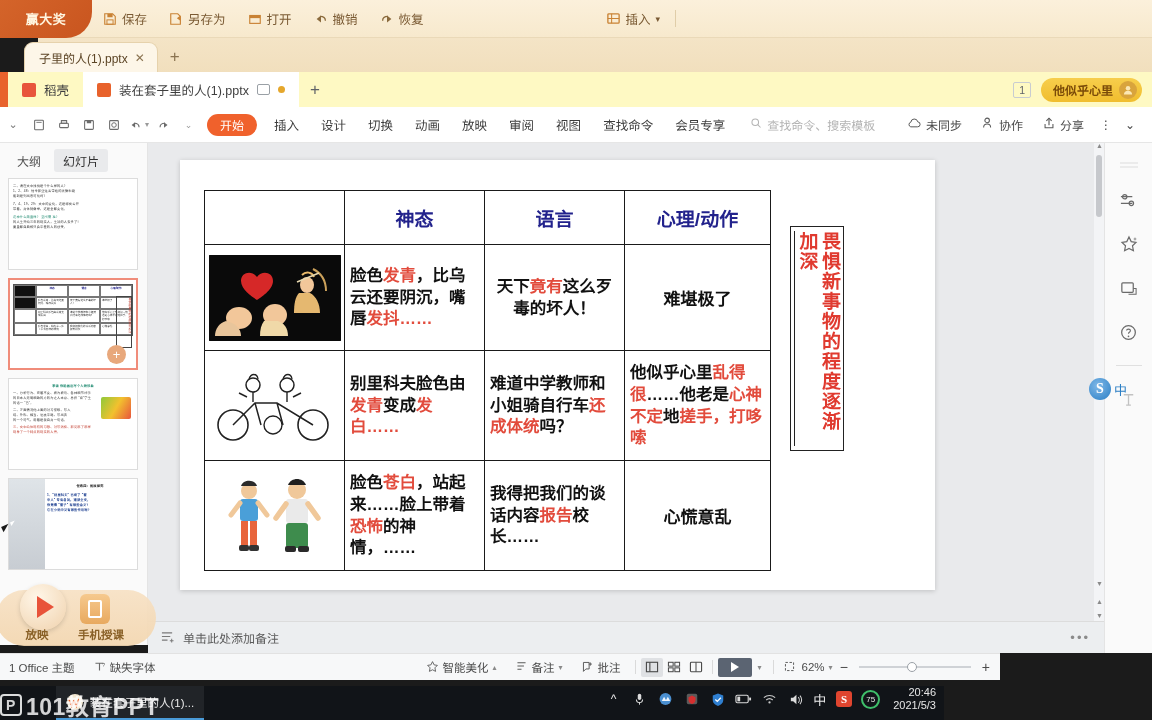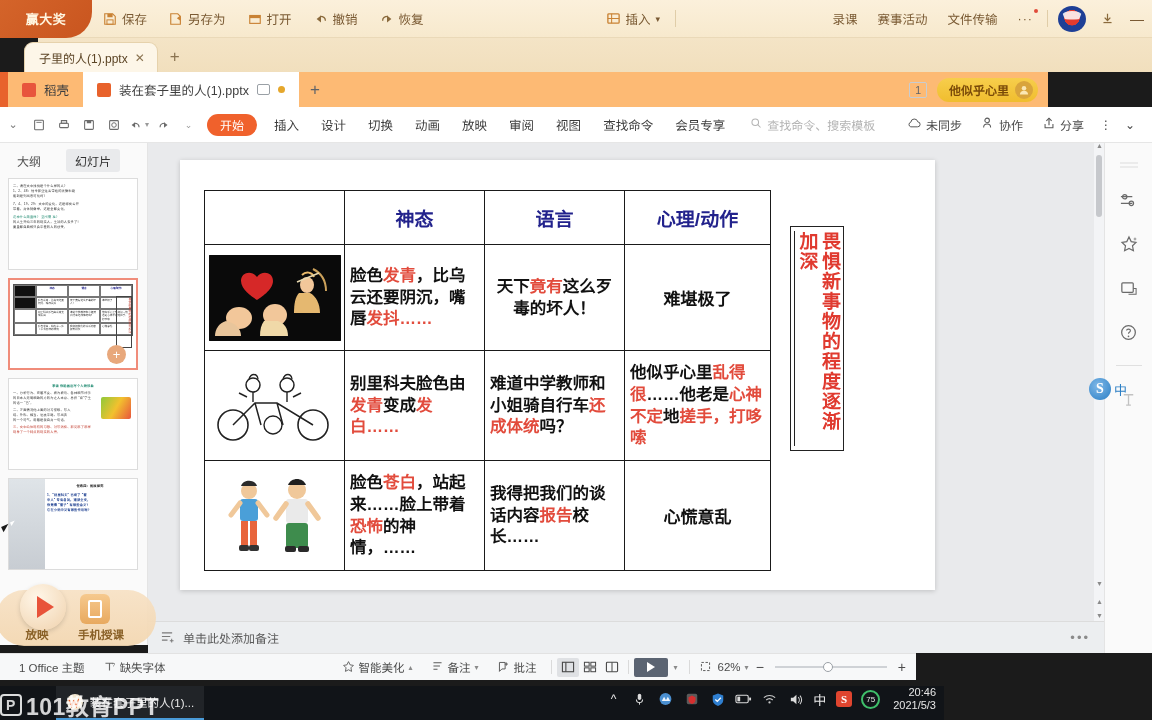--- a/index.html
+++ b/index.html
@@ -72,22 +72,22 @@
     position: relative; max-width: 230px;
   }
   .doc-tab .x { font-size: 12px; color:#8a7category; color:#8a7350; cursor:pointer; }
   .tab-new {
     width: 34px; height: 30px; display:flex; align-items:center; justify-content:center;
     font-size: 17px; color: #8a7350; cursor:pointer;
   }
 
   
   .wpsbar {
-    position: absolute; top: 72px; left: 0; width: 1048px; height: 35px;
-    background: #fdba74; display: flex; align-items: flex-end;
+    position: absolute; top: 72px; left: 0; width: 1152px; height: 35px;
+    background: #fef9c3; display: flex; align-items: flex-end;
   }
   .wps-leftmark { width: 8px; height: 35px; background:#e8622c; }
   .wps-tab {
     height: 35px; display: flex; align-items: center; gap: 8px;
     padding: 0 14px; font-size: 12.5px; color: #3f3f3f; cursor: default;
     white-space: nowrap;
   }
   .wps-tab.active { background: #ffffff; }
   .mini-icon { width: 14px; height: 14px; border-radius: 2px; display:inline-block; }
   .mi-red { background:#e8553c; }
@@ -123,21 +123,21 @@
     display:flex; align-items:center; gap:5px; margin-left:14px; color:#b4b4b4; font-size:12px;
   }
   .rb-right { margin-left:auto; display:flex; align-items:center; gap:3px; padding-right:12px; }
   .rb-ritem { display:flex; align-items:center; gap:4px; padding:0 8px; font-size:12px; color:#4a4a4a; height:36px; }
 
   
   .leftpanel {
     position: absolute; top: 143px; left: 0; width: 148px; height: 502px;
     background: #fafafa; border-right: 1px solid #e4e4e4;
   }
-  .lp-tabs { display:flex; align-items:center; gap:16px; padding: 6px 8px 4px 8px; }
+  .lp-tabs { display:flex; align-items:center; gap:4px; padding: 6px 8px 4px 8px; }
   .lp-tab { font-size: 12px; color:#555; padding: 3px 9px; border-radius:3px; }
   .lp-tab.active { background:#e9eaec; color:#2f2f2f; }
   .thumbs { padding: 2px 8px; }
   .thumb {
     width: 130px; height: 92px; background:#fff; border:1px solid #dcdcdc;
     margin-bottom: 8px; position: relative; overflow: hidden;
   }
   .thumb.sel { border: 2px solid #f08c7a; }
   .thumb-txt { font-size: 3.2px; line-height: 1.55; color:#333; padding: 5px 4px; letter-spacing: .2px; }
   .thumb-txt .red { color:#c0392b; }
@@ -228,23 +228,23 @@
   .notes {
     position: absolute; top: 621px; left: 148px; width: 956px; height: 32px;
     background:#eceef0; border-top:1px solid #dcdcdc;
     display:flex; align-items:center; gap:8px; padding-left: 12px;
     font-size: 12px; color:#5a5a5a;
   }
   .notes-dots { position:absolute; right: 14px; color:#8a8a8a; letter-spacing:2px; font-size:13px; }
 
   
   .status {
-    position: absolute; top: 653px; left: 0; width: 916px; height: 27px;
+    position: absolute; top: 653px; left: 0; width: 1000px; height: 27px;
     background:#f7f8f9; border-top:1px solid #e2e2e2;
-    display:flex; align-items:center; font-size: 11.5px; color:#4b4b4b;padding-left:10px;
+    display:flex; align-items:center; font-size: 11.5px; color:#4b4b4b;
   }
   .st-item { display:flex; align-items:center; gap:4px; padding: 0 9px; white-space:nowrap; }
   .st-right { margin-left:auto; display:flex; align-items:center; }
   .st-sep { width:1px; height:14px; background:#dadada; margin:0 5px; }
   .view-btn { width:22px;height:19px; display:flex;align-items:center;justify-content:center; border-radius:2px; }
   .view-btn.active { background:#dfe1e4; }
   .play-btn {
     width: 34px; height: 19px; background:#5b6472; border-radius:2px;
     display:flex;align-items:center;justify-content:center;
   }
@@ -396,45 +396,20 @@
             <path d="M6 3v10M2 8h12" stroke="#c98234" stroke-width="1.1"></path>
           </svg>
       </span>
       <span>插入</span>
       <span style="font-size:9px">▾</span>
     </div>
 
     <div class="tb-sep"></div>
 
 
-    <div class="tb-right">
-      <div class="tb-plain">
-        <span>录课</span>
-      </div>
-      <div class="tb-plain">
-        <span>赛事活动</span>
-      </div>
-      <div class="tb-plain">
-        <span>文件传输</span>
-      </div>
-      <div class="tb-plain dots-badge">
-        <span style="letter-spacing:1px">···</span>
-      </div>
-      <div class="tb-sep"></div>
-      <div class="spider"></div>
-      <div class="win-btn">
-        <svg width="13" height="13" viewBox="0 0 16 16">
-            <path d="M8 2v8M4.5 7L8 10.5 11.5 7" stroke="#8a6a3c" stroke-width="1.5" fill="none"></path>
-            <path d="M3 13h10" stroke="#8a6a3c" stroke-width="1.5"></path>
-          </svg>
-      </div>
-      <div class="win-btn">
-        <span>—</span>
-      </div>
-    </div>
   </div>
 
   <div class="tabstrip">
     <div class="doc-tab" style="margin-left:-14px">
       <span>子里的人(1).pptx</span>
       <span class="x">✕</span>
     </div>
     <div class="tab-new">
       <span>+</span>
     </div>

